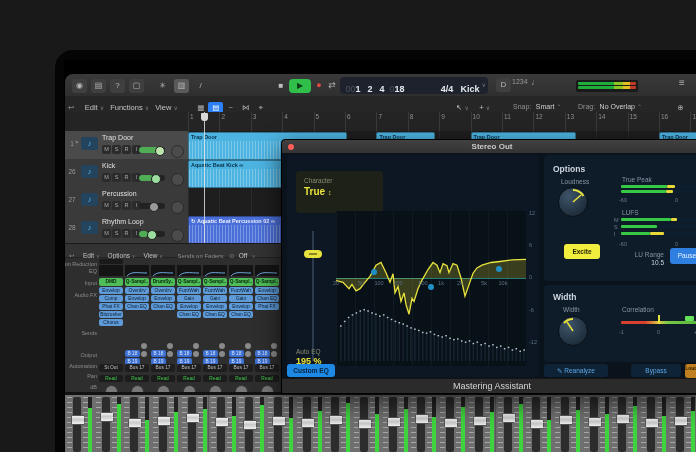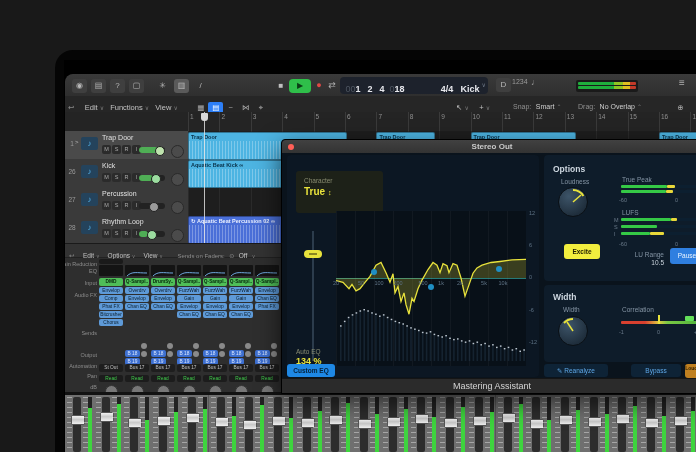--- a/index.html
+++ b/index.html
@@ -807,21 +807,21 @@
               </div>
           </div>
           <div id="dblabs">
               <span class="dblab" style="top: 55px;">12</span>
               <span class="dblab" style="top: 87px;">6</span>
               <span class="dblab" style="top: 119px;">0</span>
               <span class="dblab" style="top: 152px;">-6</span>
               <span class="dblab" style="top: 184px;">-12</span>
             </div>
           <div class="autoeq-l">Auto EQ</div>
-          <div class="autoeq-v">134 %</div>
+          <div class="autoeq-v">195 %</div>
         </div>
 
         <div class="ppanel" style="left:262px;top:15px;width:157px;height:126px;">
           <span class="phead" style="left:9px;top:9px;">Options</span>
           <span class="plab" style="left:17px;top:23px;">Loudness</span>
           <div class="knob" style="left:14px;top:32px;">
             <svg width="28" height="28">
                 <path d="M14,2 A12,12 0 0 1 24.4,8" fill="none" stroke="#e8e23c" stroke-width="2"></path>
             <line x1="14" y1="14" x2="22" y2="7" stroke="#e8e23c" stroke-width="1.5"></line>
               </svg>

